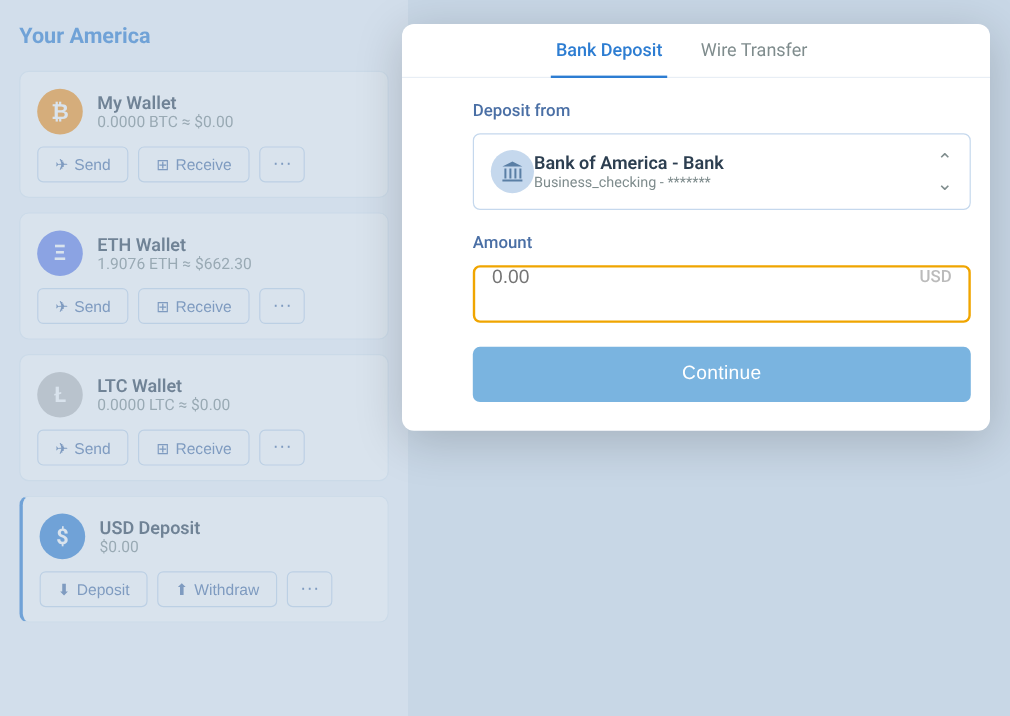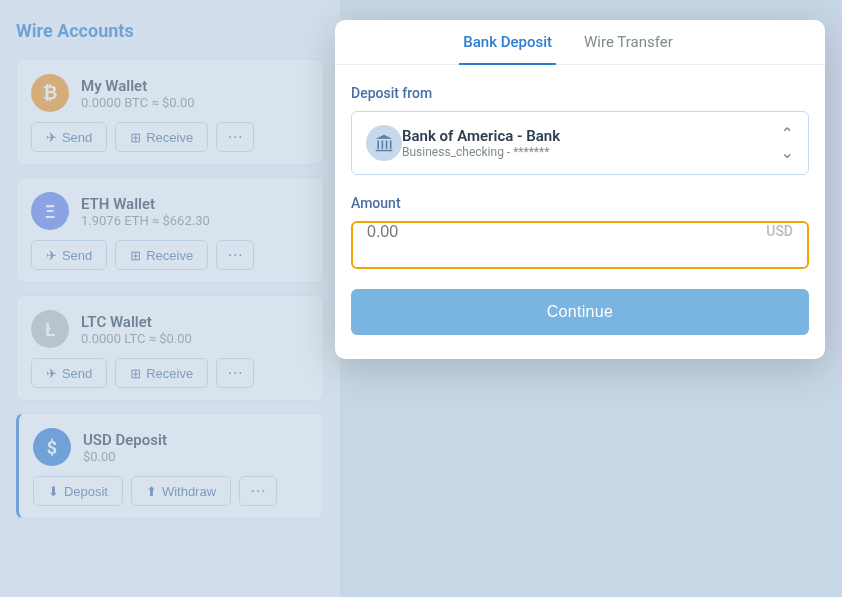--- a/index.html
+++ b/index.html
@@ -176,20 +176,21 @@
 
     .tab.active {
       color: #2d7dd2;
       border-bottom: 2px solid #2d7dd2;
       font-weight: 500;
     }
 
     
     .modal-body {
       padding: 20px 16px 24px;
+      margin-left: 43px;
     }
 
     .field-label {
       font-size: 14px;
       color: #4a6fa5;
       margin-bottom: 10px;
       font-weight: 500;
     }
 
     
@@ -277,21 +278,21 @@
       color: #fff;
       cursor: pointer;
       letter-spacing: 0.3px;
     }
 
   </style>
 </head>
 <body>
 
 <div class="left-panel">
-  <div class="panel-title">Wire Accounts</div>
+  <div class="panel-title">Your America</div>
 
   <div class="wallet-card">
     <div class="wallet-header">
       <div class="wallet-icon btc">₿</div>
       <div class="wallet-info">
         <div class="wallet-name">My Wallet</div>
         <div class="wallet-balance">0.0000 BTC ≈ $0.00</div>
       </div>
     </div>
     <div class="wallet-actions">

